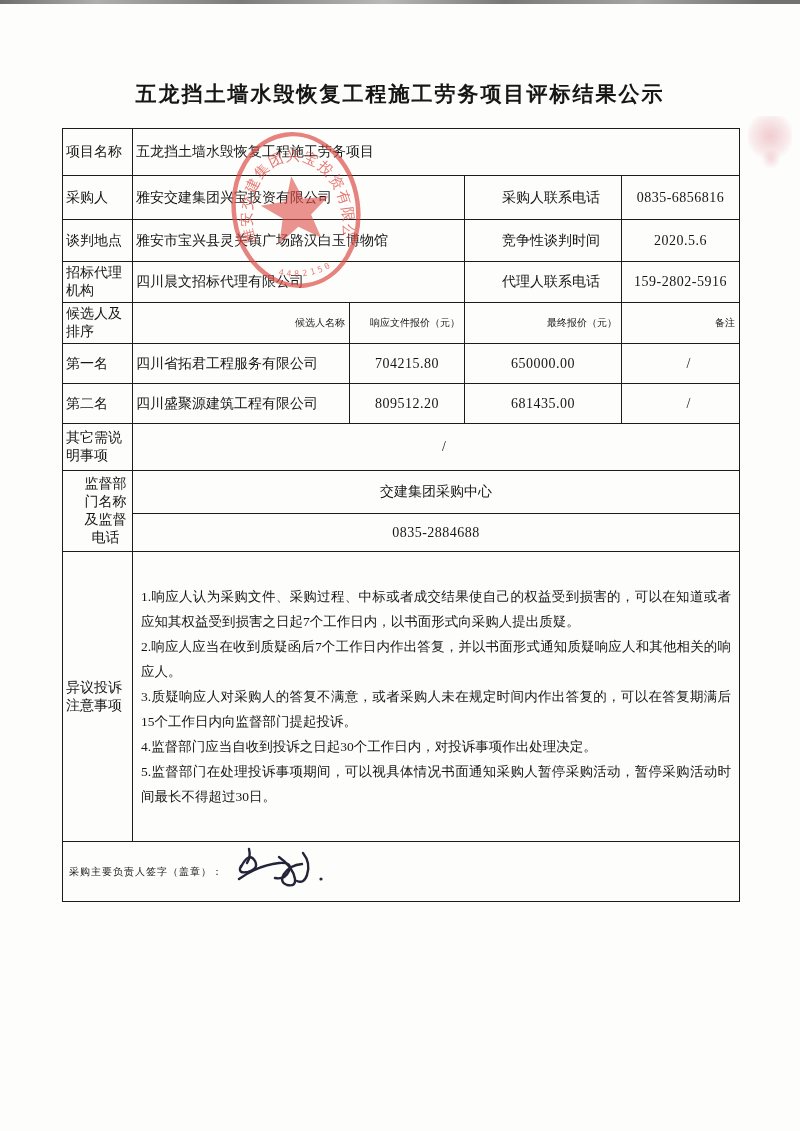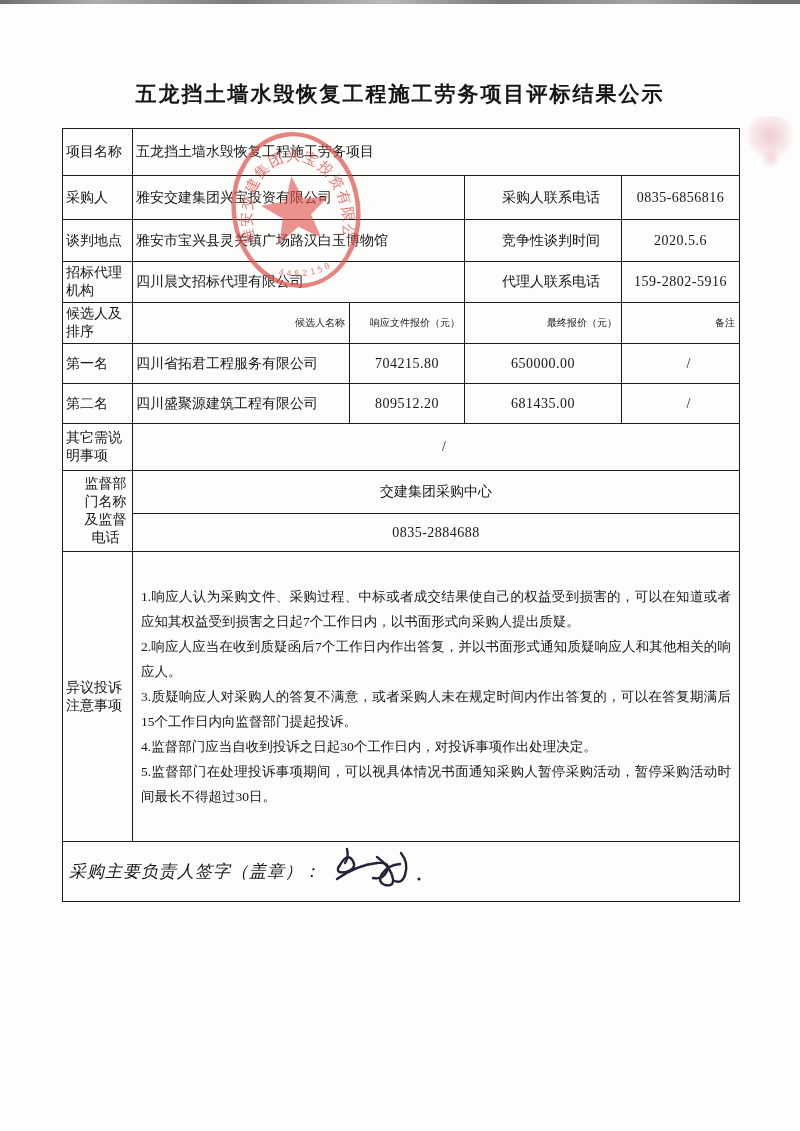--- a/index.html
+++ b/index.html
@@ -53,21 +53,21 @@
   tr.r-other    { height:47px; }
   tr.r-superv   { height:75px; }
   tr.r-object   { height:290px; }
   tr.r-sign     { height:60px; }
   td.split { padding:0; }
   .split-top { height:43px; border-bottom:1.6px solid #1c1c1c; display:flex; align-items:center; justify-content:center;text-align:right; }
   .split-bot { height:37px; display:flex; align-items:center; justify-content:center; letter-spacing:.5px; }
   td.objection-text { padding:6px 8px; font-size:13.5px; line-height:25px; text-align:justify; }
   td.objection-text p { margin:0; }
   .sig-wrap { display:flex; align-items:center; padding-left:2px; }
-  .sig-wrap .sig-label { font-size:17px; letter-spacing:1px;font-style:italic; }
+  .sig-wrap .sig-label { font-size:10px; letter-spacing:1px; }
   .sig-svg { margin-left:4px; margin-top:-8px; }
   .stamp {
     position:absolute; left:203px; top:112px; width:184px; height:182px;
     transform:rotate(-8deg); opacity:.88; pointer-events:none;
   }
 </style>
 </head>
 <body>
 
 <div class="scan-edge"></div>

